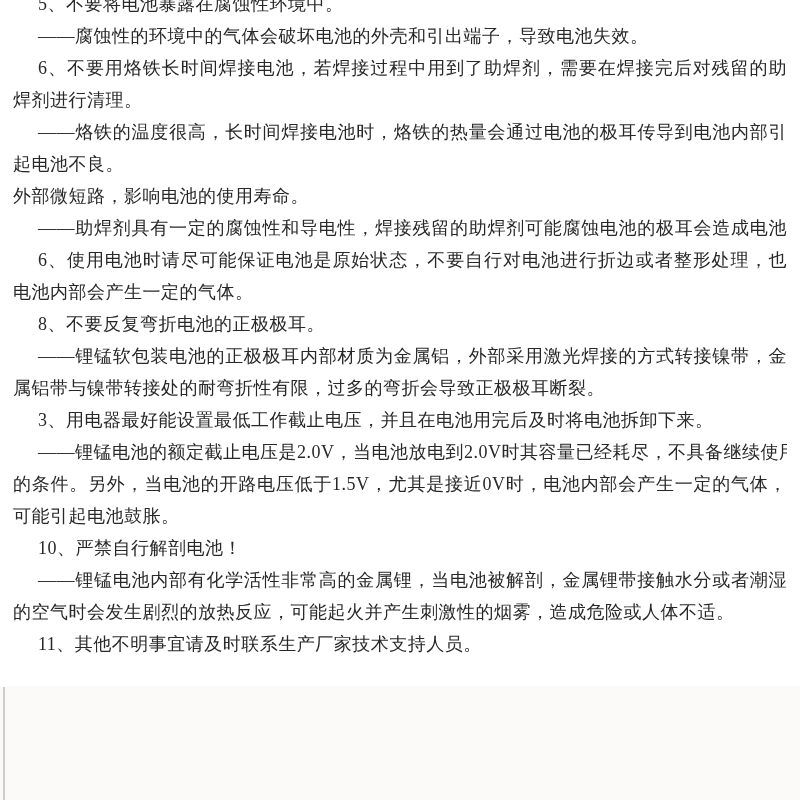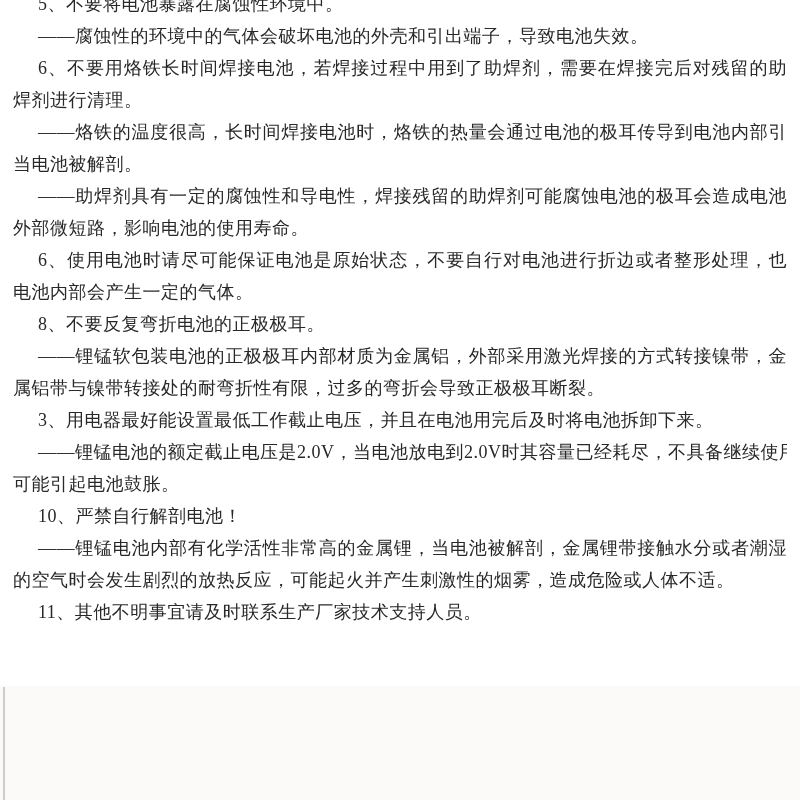--- a/index.html
+++ b/index.html
@@ -69,42 +69,43 @@
     </div>
     <div class="para">
       <div class="line first">——腐蚀性的环境中的气体会破坏电池的外壳和引出端子，导致电池失效。</div>
     </div>
     <div class="para">
       <div class="line first fill">6、不要用烙铁长时间焊接电池，若焊接过程中用到了助焊剂，需要在焊接完后对残留的助</div>
       <div class="line">焊剂进行清理。</div>
     </div>
     <div class="para">
       <div class="line first fill">——烙铁的温度很高，长时间焊接电池时，烙铁的热量会通过电池的极耳传导到电池内部引</div>
-      <div class="line">当电池被解剖。</div>
+      <div class="line">起电池不良。</div>
     </div>
     <div class="para">
+      <div class="line">外部微短路，影响电池的使用寿命。</div>
       <div class="line first fill">——助焊剂具有一定的腐蚀性和导电性，焊接残留的助焊剂可能腐蚀电池的极耳会造成电池</div>
-      <div class="line">外部微短路，影响电池的使用寿命。</div>
     </div>
     <div class="para">
       <div class="line first fill">6、使用电池时请尽可能保证电池是原始状态，不要自行对电池进行折边或者整形处理，也</div>
       <div class="line">电池内部会产生一定的气体。</div>
     </div>
     <div class="para">
       <div class="line first">8、不要反复弯折电池的正极极耳。</div>
     </div>
     <div class="para">
       <div class="line first fill">——锂锰软包装电池的正极极耳内部材质为金属铝，外部采用激光焊接的方式转接镍带，金</div>
       <div class="line">属铝带与镍带转接处的耐弯折性有限，过多的弯折会导致正极极耳断裂。</div>
     </div>
     <div class="para">
       <div class="line first">3、用电器最好能设置最低工作截止电压，并且在电池用完后及时将电池拆卸下来。</div>
     </div>
     <div class="para">
       <div class="line first fill">——锂锰电池的额定截止电压是2.0V，当电池放电到2.0V时其容量已经耗尽，不具备继续使用</div>
+      <div class="line fill">的条件。另外，当电池的开路电压低于1.5V，尤其是接近0V时，电池内部会产生一定的气体，</div>
       <div class="line">可能引起电池鼓胀。</div>
     </div>
     <div class="para">
       <div class="line first">10、严禁自行解剖电池！</div>
     </div>
     <div class="para">
       <div class="line first fill">——锂锰电池内部有化学活性非常高的金属锂，当电池被解剖，金属锂带接触水分或者潮湿</div>
       <div class="line">的空气时会发生剧烈的放热反应，可能起火并产生刺激性的烟雾，造成危险或人体不适。</div>
     </div>
     <div class="para">

